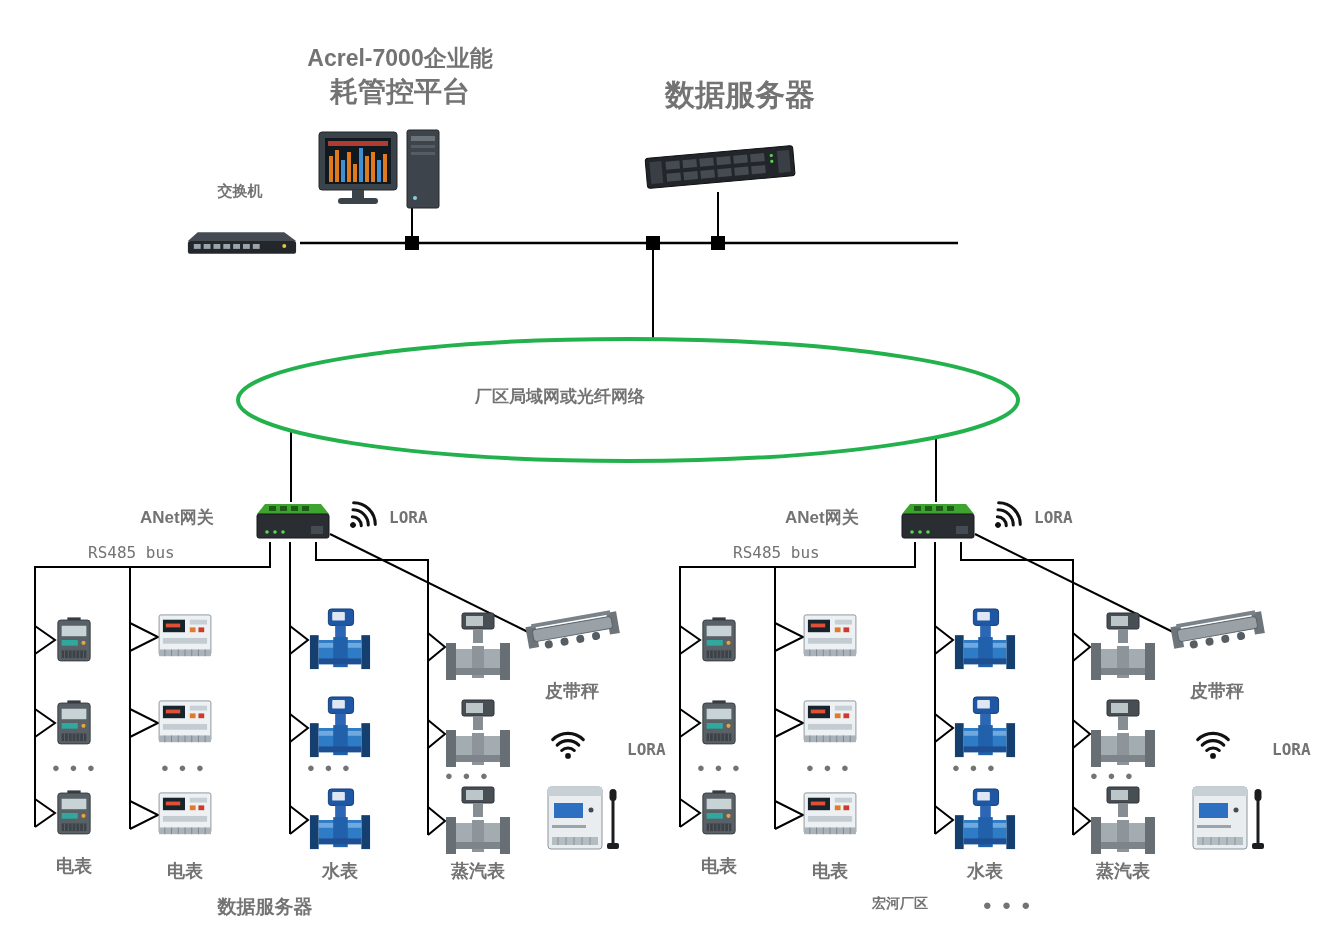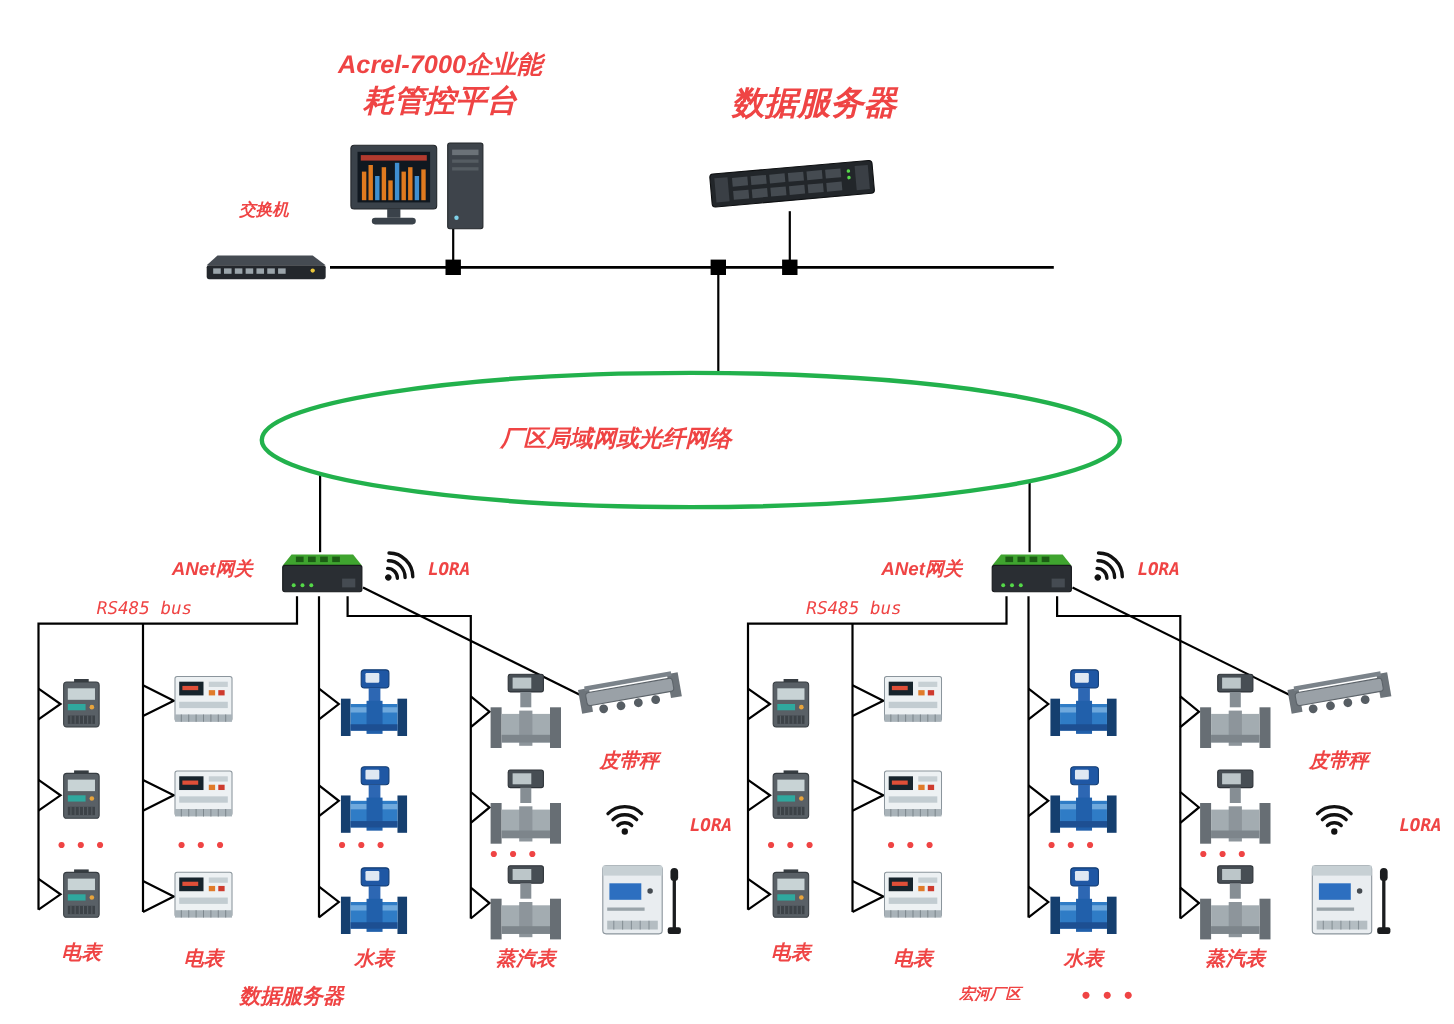--- a/index.html
+++ b/index.html
@@ -1,22 +1,22 @@
 <!DOCTYPE html>
 <html><head>
 <meta charset="utf-8">
 <style>
   html,body{margin:0;padding:0;background:#ffffff;}
   .canvas{position:relative;width:1322px;height:931px;background:#ffffff;overflow:hidden;
           font-family:"Liberation Sans","DejaVu Sans",sans-serif;color:#151515;}
   .wires{position:absolute;left:0;top:0;width:1322px;height:931px;}
   .dev{position:absolute;}
-  .lbl{position:absolute;white-space:nowrap;color:#ef4444;line-height:1.25;font-style:italic;}
+  .lbl{position:absolute;white-space:nowrap;color:#737373;line-height:1.25;}
   .center{transform:translateX(-50%);text-align:center;}
-  .right{text-align:center;}
+  .right{text-align:left;}
   .mono{font-family:"DejaVu Sans Mono","Liberation Mono",monospace;}
   .bold{font-weight:700;}
   .dots{font-size:13px;font-weight:700;letter-spacing:3px;}
   .rot45{transform:rotate(45deg);}
 </style>
 </head>
 <body>
 
 <div class="canvas">
 
@@ -225,21 +225,21 @@
       <use href="#sym-server"></use>
     </svg>
   <svg class="dev" style="left:182px;top:224px;width:118px;height:38px" viewBox="0 0 120 38">
       <use href="#sym-switch"></use>
     </svg>
 
   <div class="lbl center" style="left:400px;top:44px;font-size:23px;font-weight:600">Acrel-7000企业能</div>
   <div class="lbl center" style="left:400px;top:74px;font-size:28px;font-weight:600">耗管控平台</div>
   <div class="lbl center" style="left:740px;top:76px;font-size:30px;font-weight:600">数据服务器</div>
   <div class="lbl center" style="left:240px;top:182px;font-size:15px;font-weight:600">交换机</div>
-  <div class="lbl center" style="left:560px;top:386px;font-size:21px;font-weight:600">厂区局域网或光纤网络</div>
+  <div class="lbl center" style="left:560px;top:386px;font-size:17px;font-weight:600">厂区局域网或光纤网络</div>
 
   <svg class="dev" style="left:255px;top:502px;width:76px;height:40px" viewBox="0 0 76 40">
       <use href="#sym-gateway"></use>
     </svg>
   <svg class="dev rot45" style="left:342px;top:500px;width:36px;height:36px" viewBox="0 0 40 40">
       <use href="#sym-wifi"></use>
     </svg>
   <div class="lbl right bold" style="left:140px;top:507px;width:106px;font-size:17px">ANet网关</div>
   <div class="lbl mono bold" style="left:389px;top:508px;font-size:16px">LORA</div>
   <div class="lbl mono" style="left:88px;top:543px;font-size:16px">RS485 bus</div>

